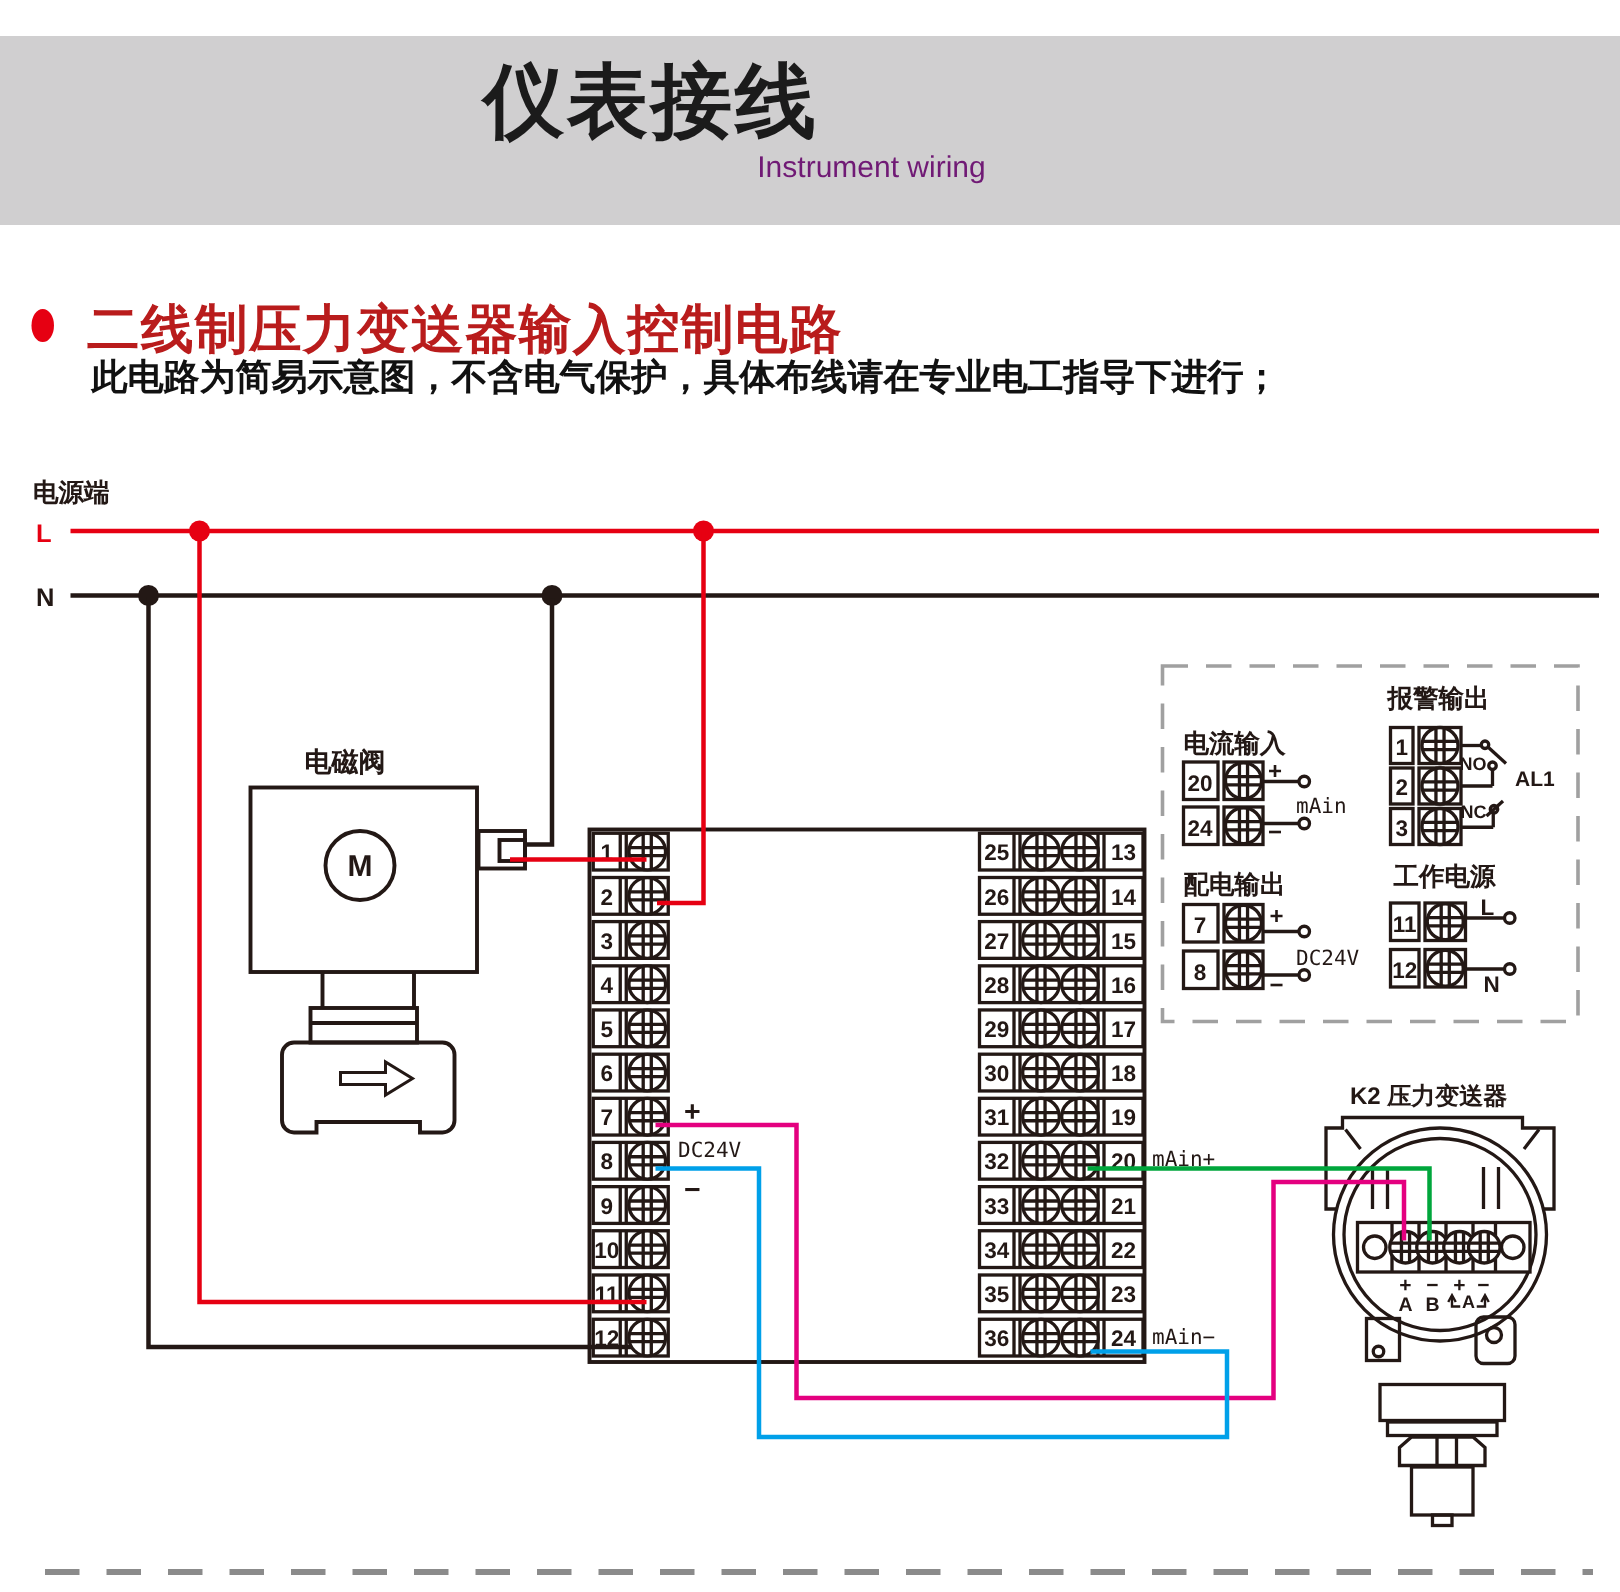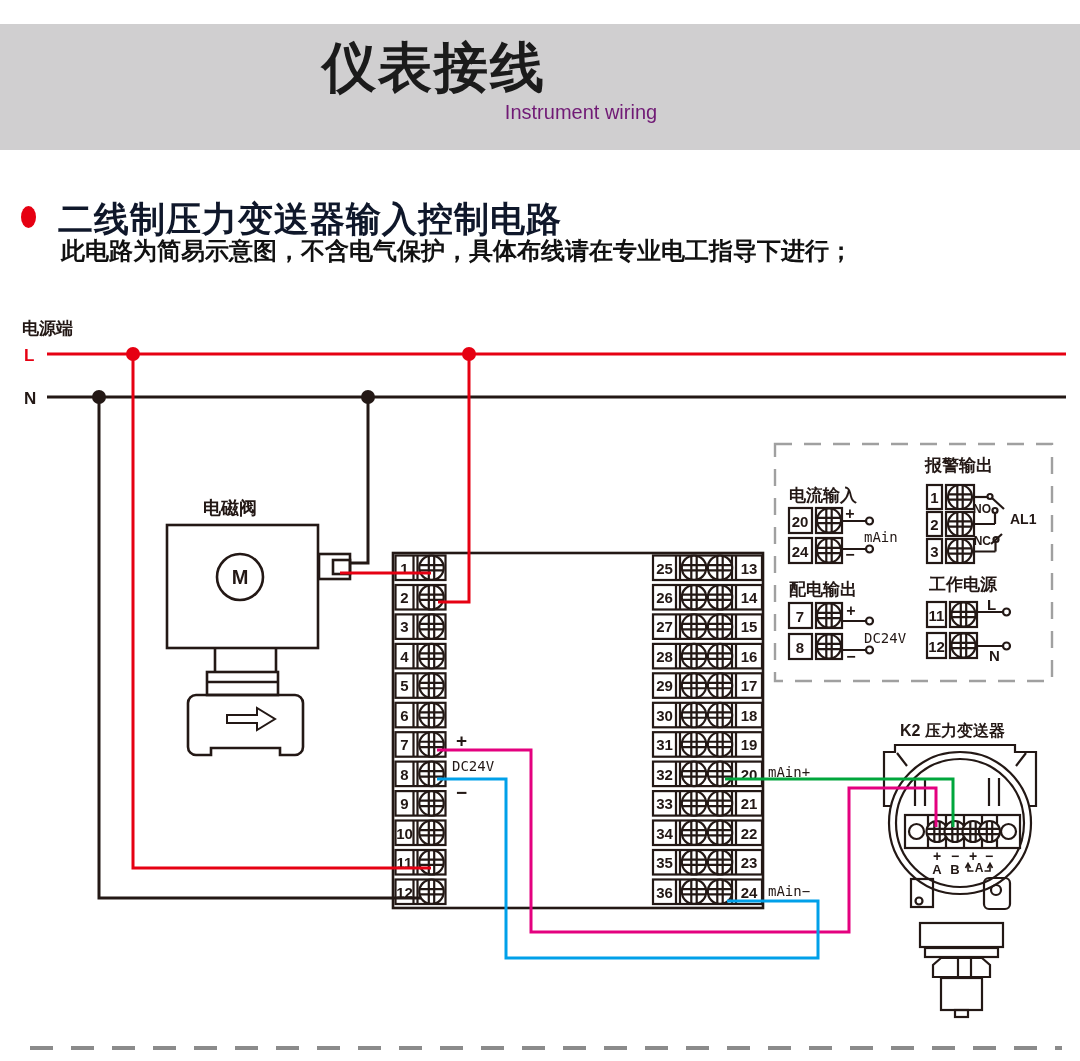--- a/index.html
+++ b/index.html
@@ -4,21 +4,21 @@
 <style>
   html,body{margin:0;padding:0;}
   body{width:1080px;height:1061px;background:#ffffff;position:relative;
        font-family:"Liberation Sans",sans-serif;overflow:hidden;}
   .abs{position:absolute;}
   .bar{left:0;top:24px;width:1080px;height:126px;background:#d0cfd0;}
   .title{left:0;top:32px;width:868px;text-align:center;font-size:54px;font-weight:bold;
          color:#1b1b1b;letter-spacing:2px;}
   .subtitle{left:0;top:101px;width:1080px;text-align:center;font-size:20px;color:#701a75;margin-left:41px;}
   .bullet{left:21px;top:206px;width:15px;height:22px;border-radius:50%;background:#e60012;}
-  .heading{left:58px;top:196px;font-size:35px;font-weight:bold;color:#0f172a;letter-spacing:1px;}
+  .heading{left:58px;top:196px;font-size:35px;font-weight:bold;color:#b91c1c;letter-spacing:1px;}
   .note{left:61px;top:235px;font-size:24px;font-weight:bold;color:#111;}
   svg{position:absolute;left:0;top:0;}
   .art{stroke:#231815;fill:none;stroke-width:2.2;}
   .thick{stroke-width:2.6;}
   .wire{fill:none;stroke-width:3;}
   .red{stroke:#e60012;}
   .blk{stroke:#231815;}
   .pink{stroke:#e4007f;}
   .blue{stroke:#00a0e9;}
   .green{stroke:#00a63c;}

